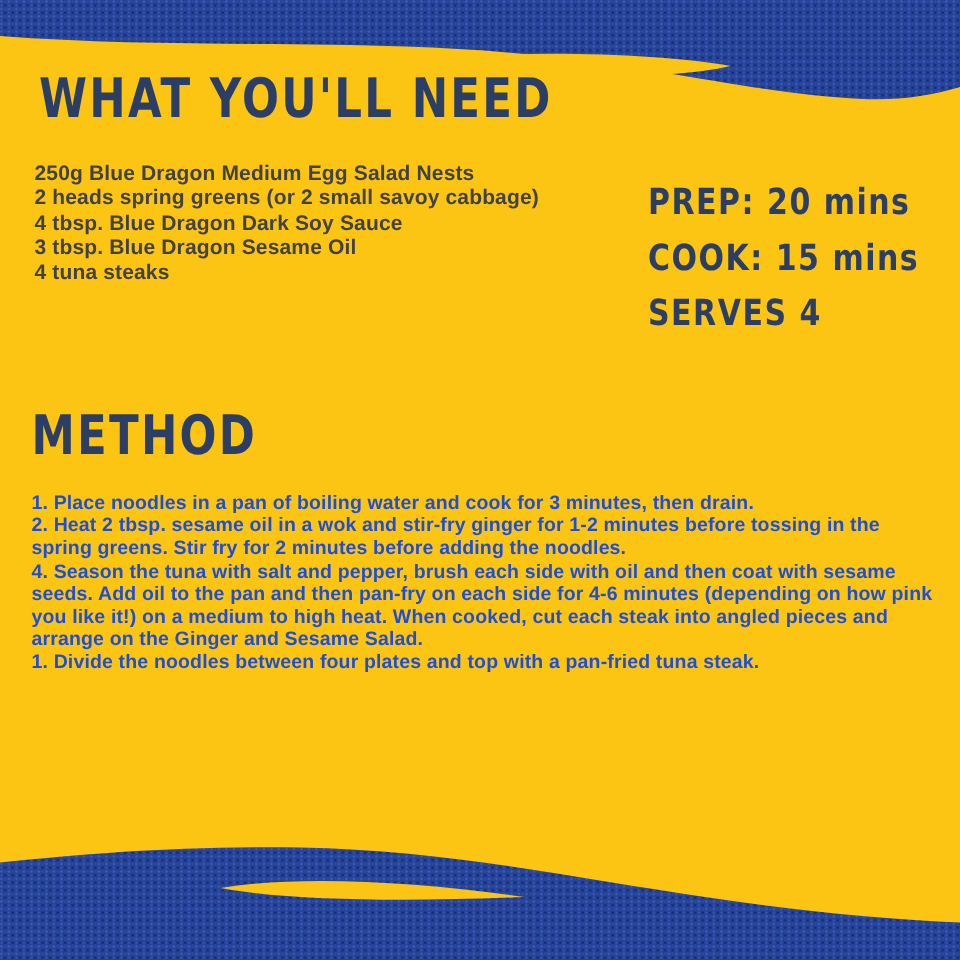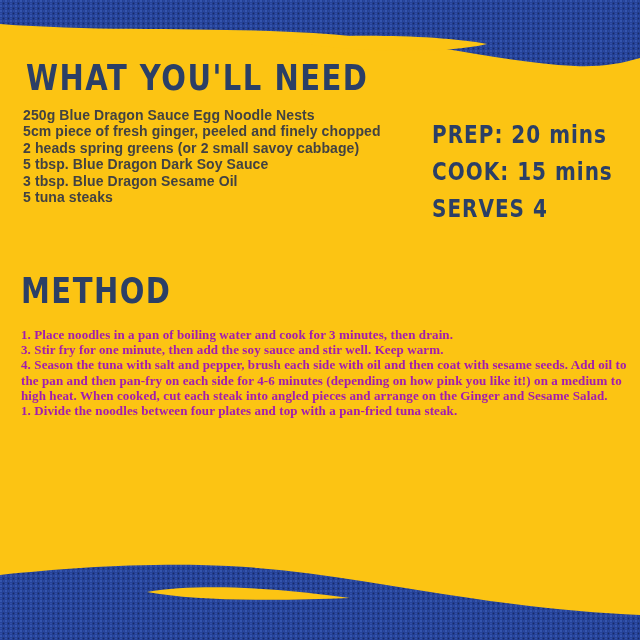--- a/index.html
+++ b/index.html
@@ -46,24 +46,23 @@
     font-weight: bold;
     color: #424242;
     line-height: 16.4px;
     letter-spacing: 0.1px;
     white-space: nowrap;
   }
   .steps {
     width: 608px;
     font-size: 13px;
     font-weight: bold;
-    color: #a21caf;
+    color: #1d4ed8;
     line-height: 15.2px;
     letter-spacing: 0.1px;
-    font-family: Liberation Serif, serif;
   }
 </style>
 </head>
 <body>
 
 <svg id="bg-waves" viewBox="0 0 640 640" xmlns="http://www.w3.org/2000/svg" aria-hidden="true">
   <defs>
     <pattern id="denim" width="5" height="5" patternUnits="userSpaceOnUse">
       <rect width="5" height="5" fill="#26439a"></rect>
       <circle cx="1" cy="1" r="0.9" fill="#3a5db8"></circle>
@@ -78,41 +77,40 @@
            C380,38 330,33 270,31 C190,28 90,31 0,24 Z" fill="url(#denim)"></path>
 
   <path d="M283,40 C340,33 440,35 487,44 C440,55 340,52 283,40 Z" fill="#fcc413"></path>
 
   <path d="M0,640 V575 C60,569 120,564 200,565 C300,567 380,585 470,598
            C530,607 590,613 640,615 L640,640 Z" fill="url(#denim)"></path>
 
   <path d="M147,592 C200,583 280,588 350,598 C275,601 195,601 147,592 Z" fill="#fcc413"></path>
 </svg>
 
-<div class="content" style="left:26px; top:56px;">
+<div class="content" style="left:26px; top:44px;">
   <span class="hand-title">WHAT YOU'LL NEED</span>
 </div>
 
 <div class="content ingredients" style="left:23px; top:107px;">
-  <div>250g Blue Dragon Sauce Egg Noodle Nests</div>
-  <div>5cm piece of fresh ginger, peeled and finely chopped</div>
+  <div>250g Blue Dragon Medium Egg Salad Nests</div>
   <div>2 heads spring greens (or 2 small savoy cabbage)</div>
-  <div>5 tbsp. Blue Dragon Dark Soy Sauce</div>
+  <div>4 tbsp. Blue Dragon Dark Soy Sauce</div>
   <div>3 tbsp. Blue Dragon Sesame Oil</div>
-  <div>5 tuna steaks</div>
+  <div>4 tuna steaks</div>
 </div>
 
 <div class="content info-panel" style="left:432px; top:120px;">
   <span class="hand-line">PREP: 20 mins</span>
   <span class="hand-line">COOK: 15 mins</span>
   <span class="hand-line">SERVES 4</span>
 </div>
 
 <div class="content" style="left:21px; top:269px;">
   <span class="hand-title">METHOD</span>
 </div>
 
 <div class="content steps" style="left:21px; top:327px;">
   <div>1. Place noodles in a pan of boiling water and cook for 3 minutes, then drain.</div>
-  <div>3. Stir fry for one minute, then add the soy sauce and stir well. Keep warm.</div>
+  <div>2. Heat 2 tbsp. sesame oil in a wok and stir-fry ginger for 1-2 minutes before tossing in the spring greens. Stir fry for 2 minutes before adding the noodles.</div>
   <div>4. Season the tuna with salt and pepper, brush each side with oil and then coat with sesame seeds. Add oil to the pan and then pan-fry on each side for 4-6 minutes (depending on how pink you like it!) on a medium to high heat. When cooked, cut each steak into angled pieces and arrange on the Ginger and Sesame Salad.</div>
   <div>1. Divide the noodles between four plates and top with a pan-fried tuna steak.</div>
 </div>
 
 </body></html>

